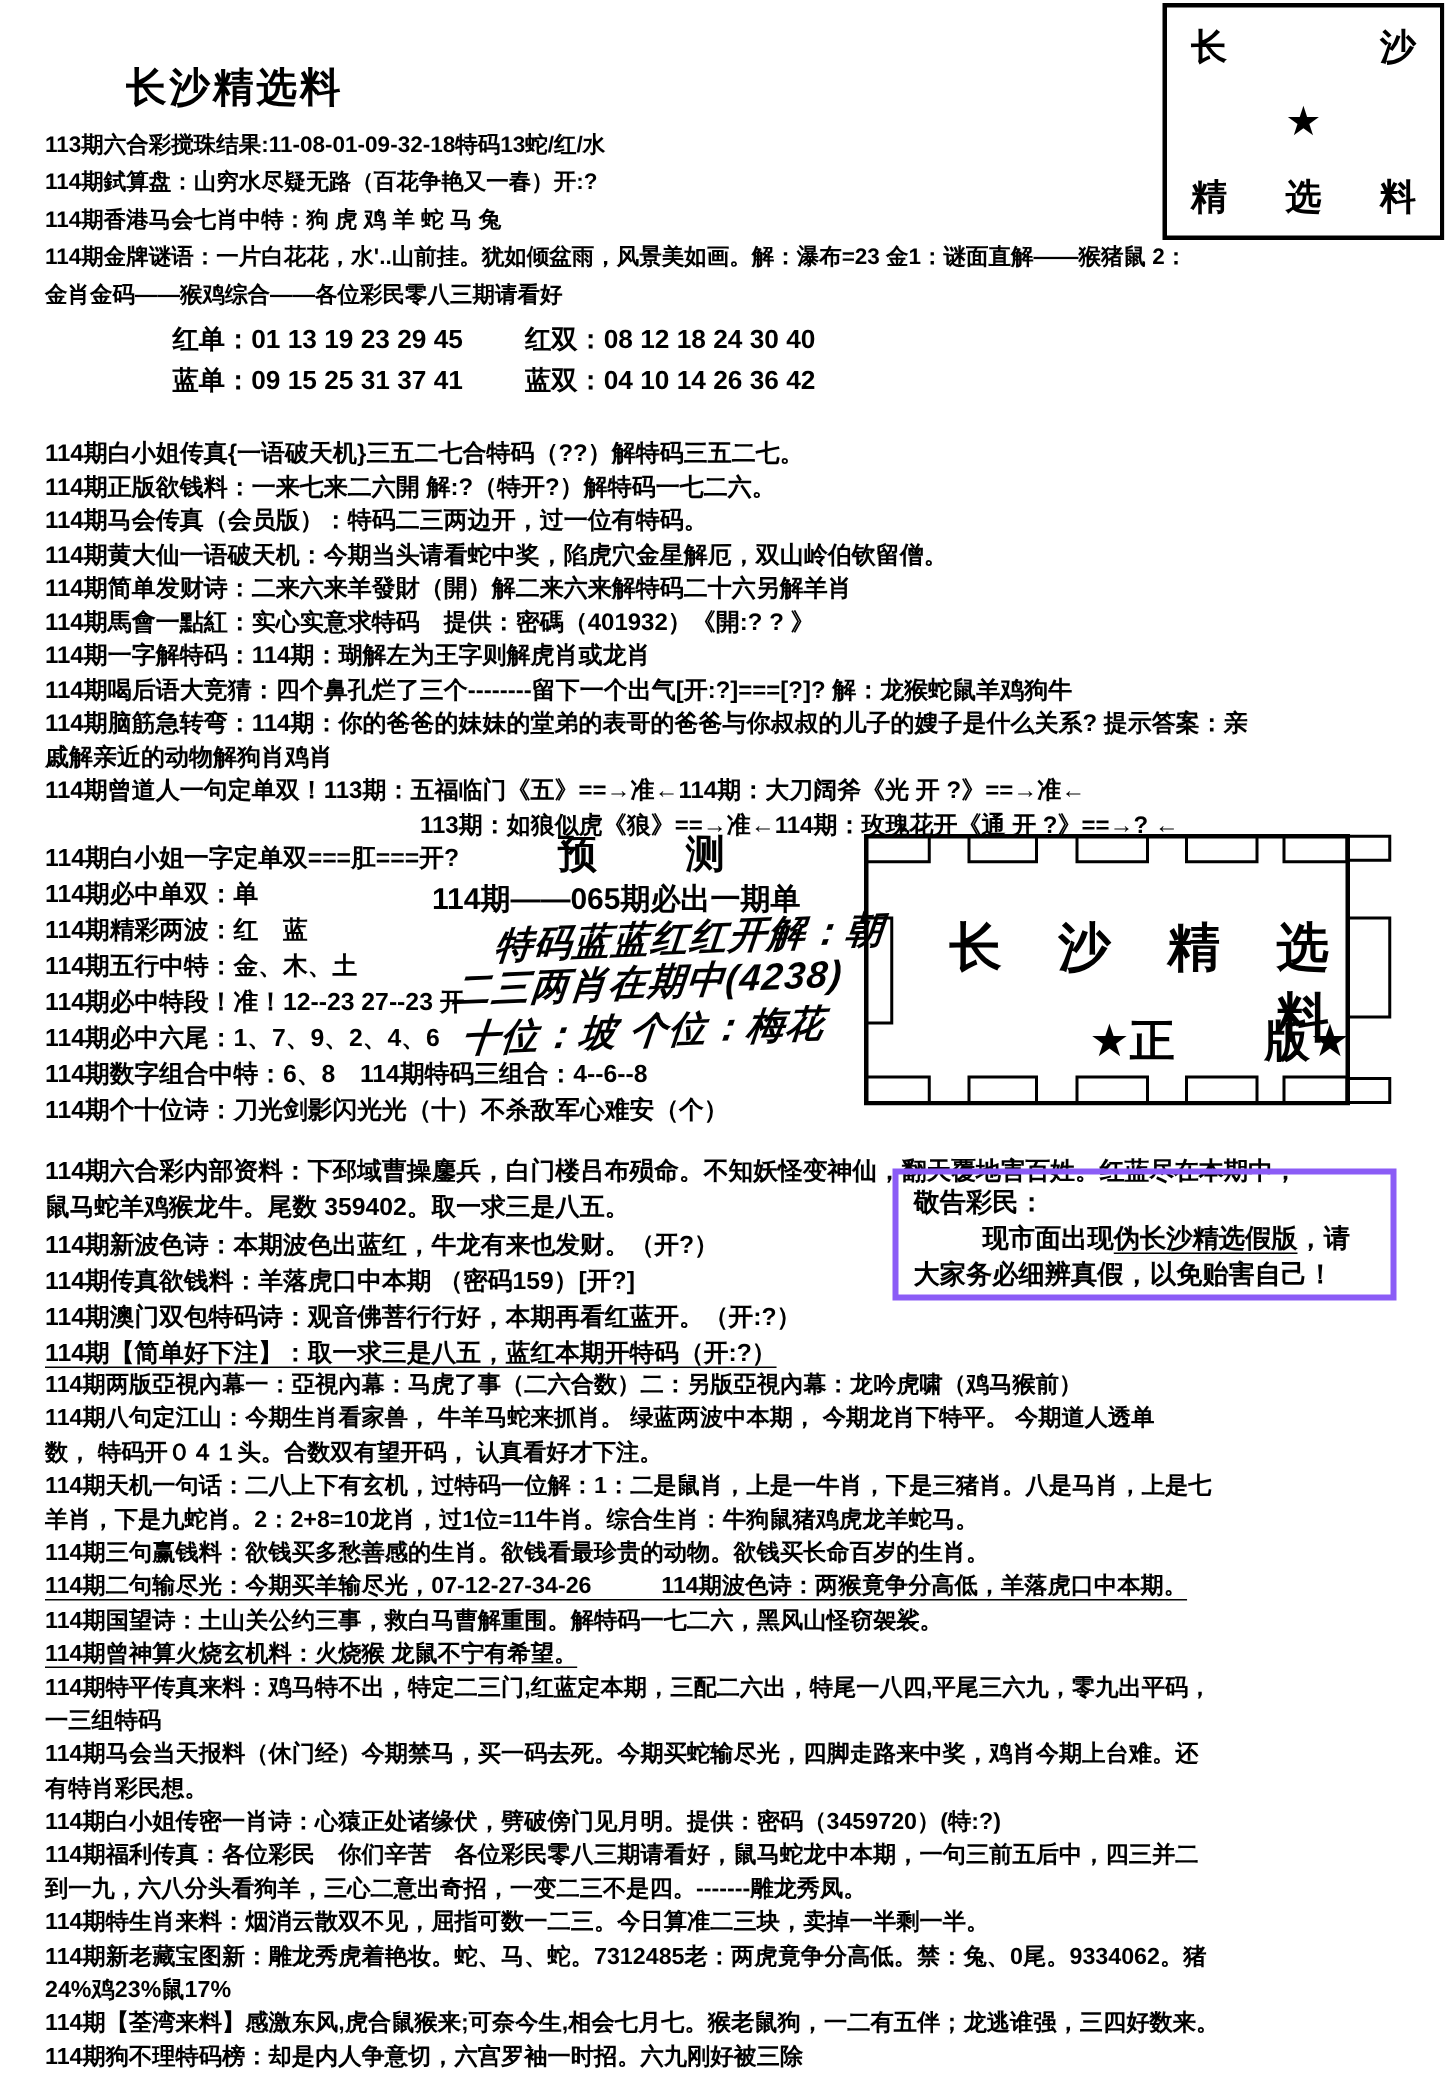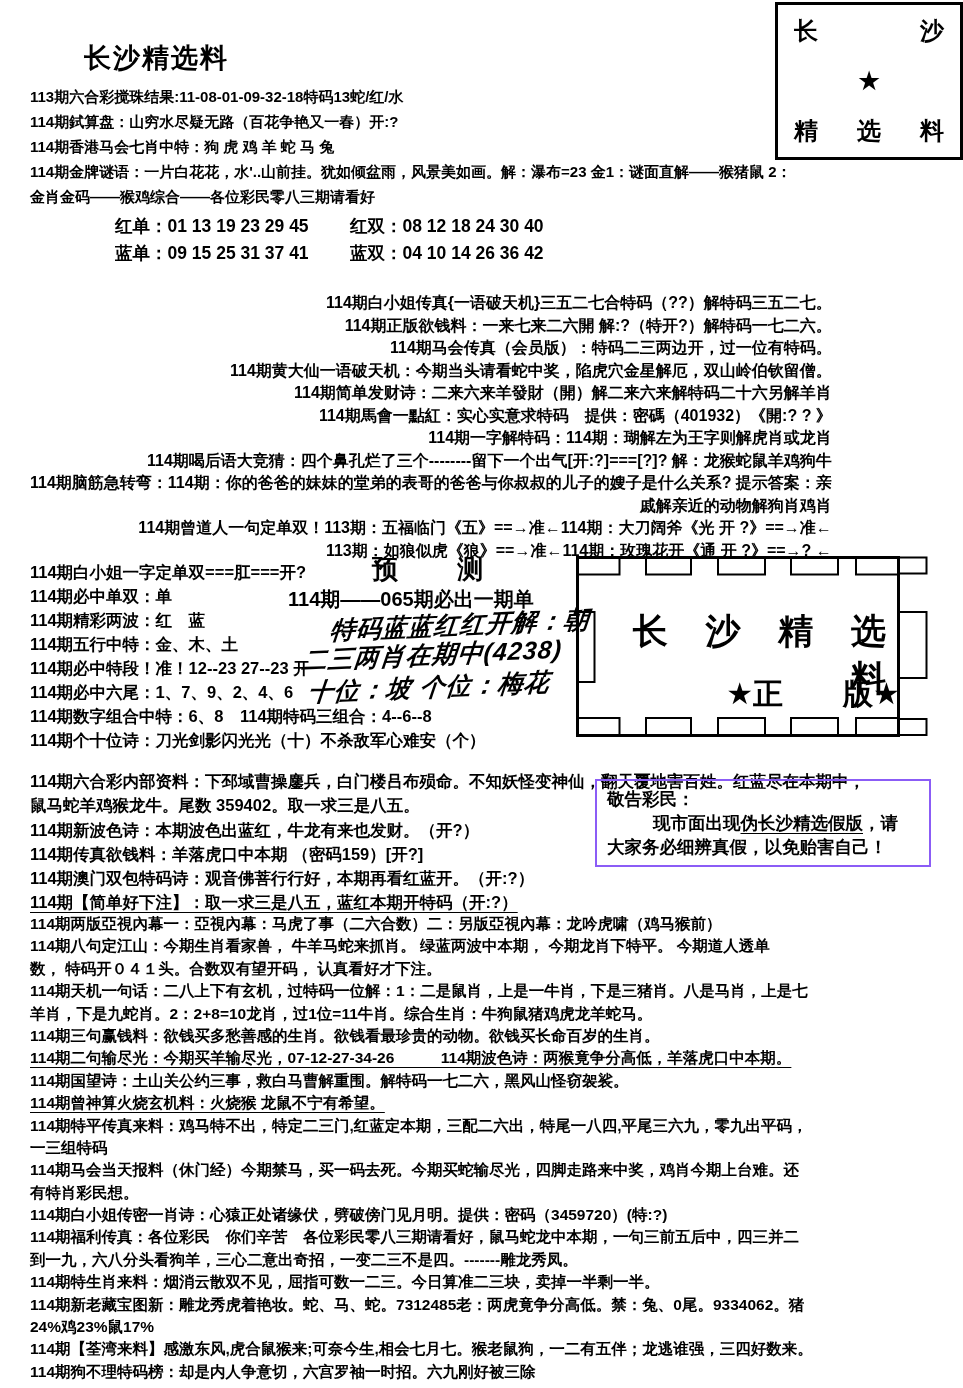--- a/index.html
+++ b/index.html
@@ -18,42 +18,42 @@
   
   #intro{left:30px;top:84px;font-size:15px;}
   #intro .line{height:25px;line-height:25px;}
   
   #numtable{left:115px;top:213px;font-size:17.5px;}
   #numtable .row{height:27px;line-height:27px;display:flex;}
   #numtable .cL{width:235px;white-space:nowrap;}
   #numtable .cR{white-space:nowrap;}
   
   #tips{left:30px;top:292px;font-size:16px;}
-  #tips .line{height:22.5px;line-height:22.5px;text-align:right;}
+  #tips .line{height:22.5px;line-height:22.5px;}
   #tips .indent{padding-left:250px;}
   
   #leftcol{left:30px;top:560px;font-size:16.5px;}
   #leftcol .line{height:24px;line-height:24px;}
   
   #fc-title{left:372px;top:552px;font-size:26px;font-weight:bold;letter-spacing:26px;}
   #fc-sub{left:288px;top:586px;font-size:20px;font-weight:bold;white-space:nowrap;}
   .hand{font-weight:bold;font-style:italic;font-size:25px;white-space:nowrap;
         transform:rotate(-2.5deg) skewX(-8deg);transform-origin:left center;letter-spacing:1px;}
   #hand1{left:330px;top:614px;}
   #hand2{left:302px;top:644px;}
   #hand3{left:308px;top:676px;}
   
   #stamp{left:576px;top:556px;width:354px;height:181px;}
   #stamp svg{position:absolute;left:0;top:0;}
   #stamp .s-title{position:absolute;left:0;top:52px;width:324px;text-align:right;
                   font-size:35px;letter-spacing:14px;}
   #stamp .s-edition{position:absolute;left:0;top:118px;width:324px;text-align:right;
                   font-size:30px;font-weight:bold;}
   
-  #notice{left:595px;top:779px;width:336px;height:88px;border:2px solid #8b5cf6;
+  #notice{left:595px;top:779px;width:336px;height:88px;border:4px solid #8b5cf6;
           font-size:17.5px;font-weight:bold;padding:6px 10px;box-sizing:border-box;}
   #notice .n2{padding-left:46px;white-space:nowrap;}
   #notice .n3{white-space:nowrap;}
   
   #mid{left:30px;top:769px;font-size:16.5px;}
   #mid .line{height:24.3px;line-height:24.3px;}
   
   #bottom{left:30px;top:913px;font-size:15.5px;}
   #bottom .line{height:22.4px;line-height:22.4px;}
   .ul{text-decoration:underline;text-underline-offset:4px;}

